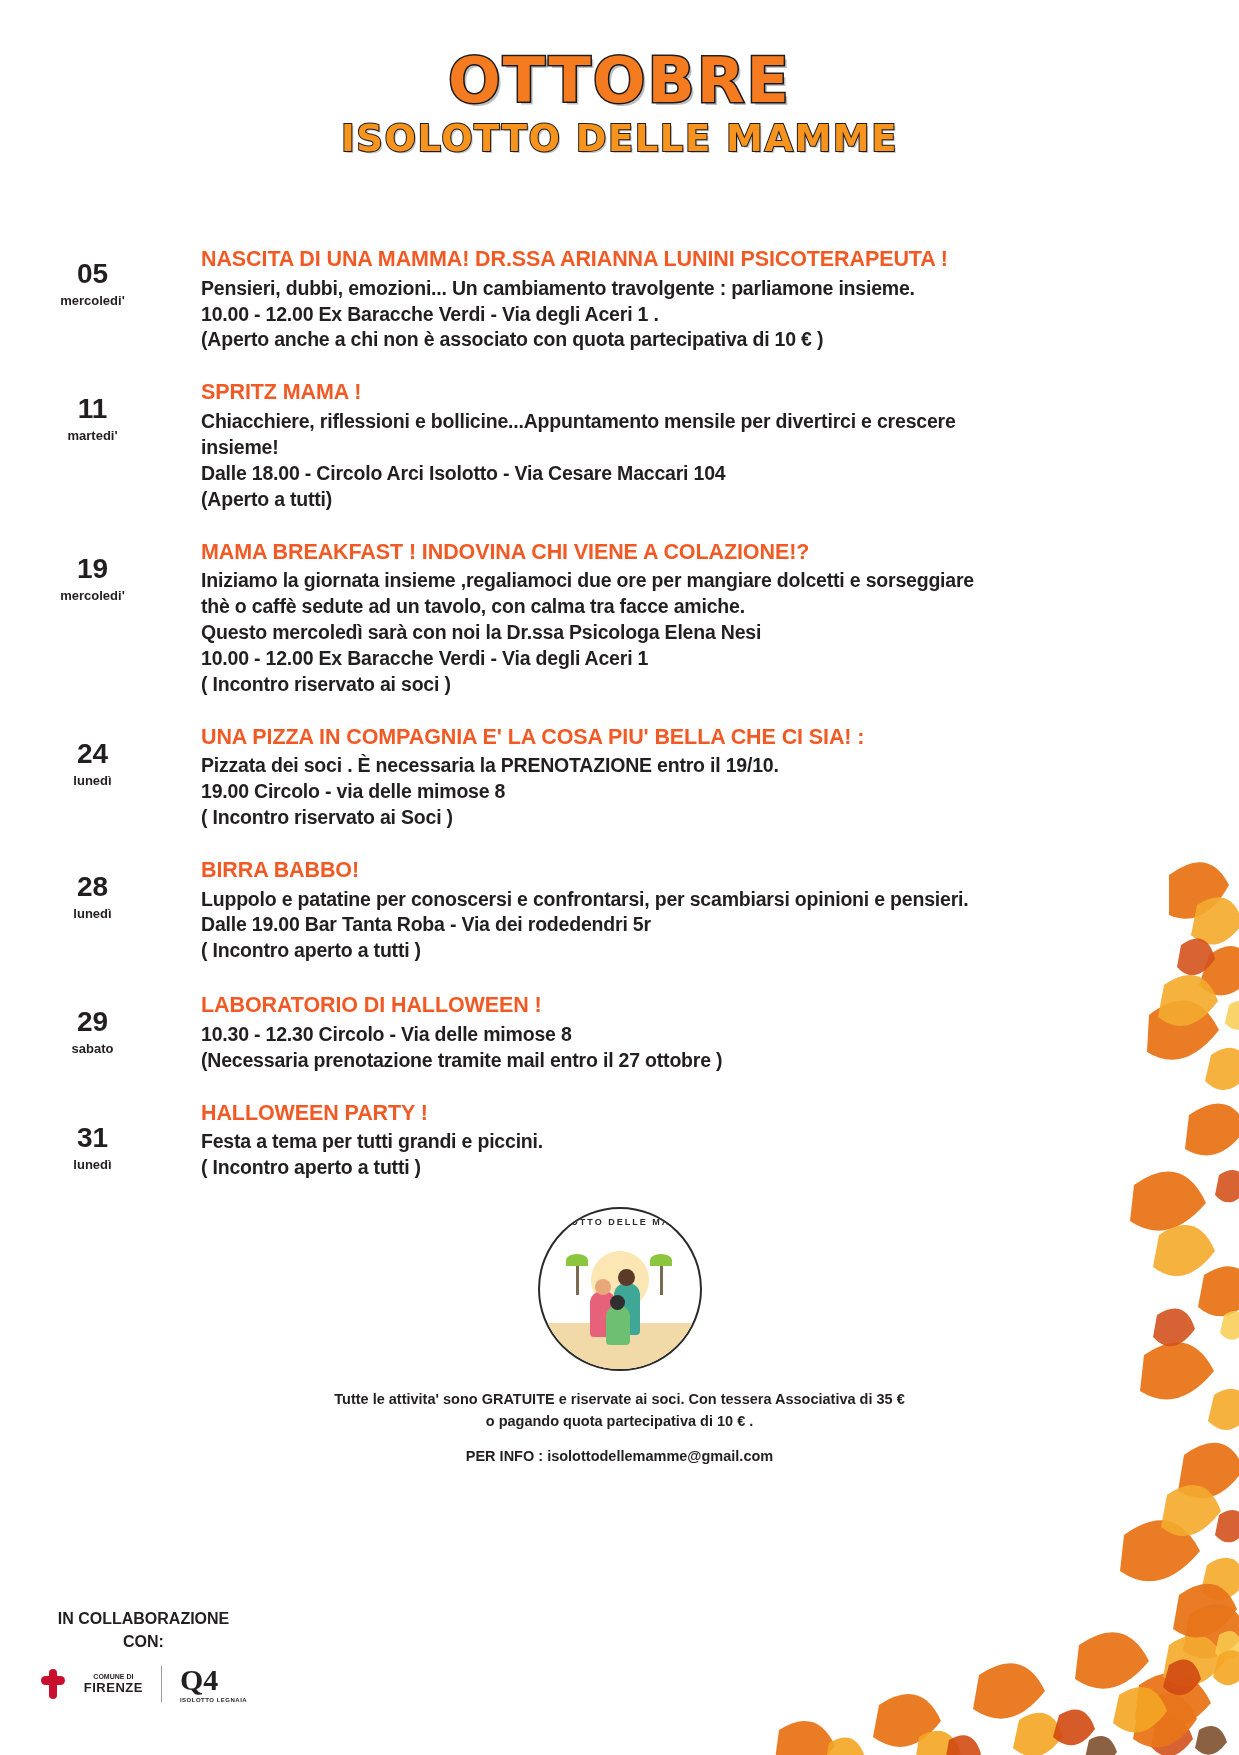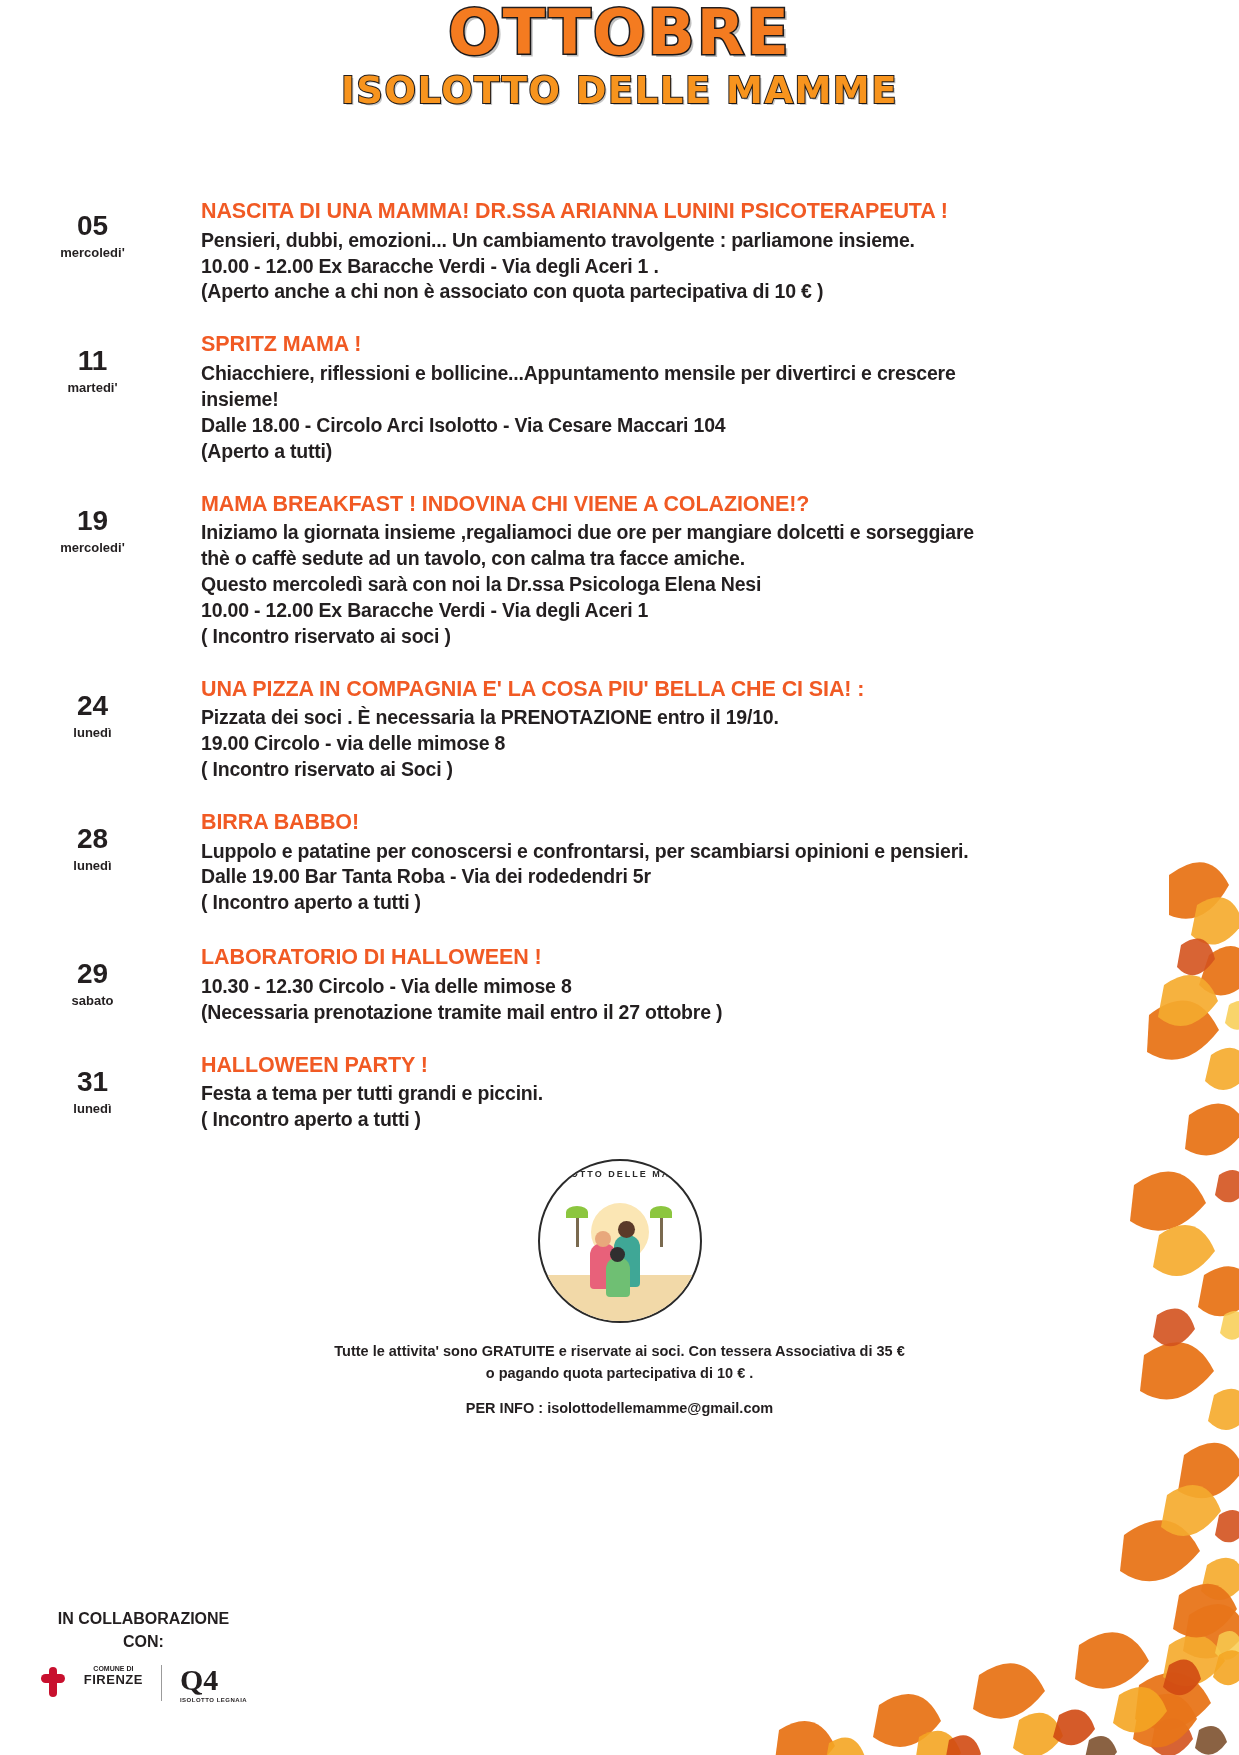--- a/index.html
+++ b/index.html
@@ -12,20 +12,21 @@
     background: #ffffff;
     font-family: "Liberation Sans", sans-serif;
     color: #231f20;
     position: relative;
     overflow: hidden;
   }
 
   
   .header {
     text-align: center;
+    padding-top: 48px;
   }
   .title-main {
     font-family: "DejaVu Sans", sans-serif;
     font-size: 62px;
     font-weight: bold;
     letter-spacing: 2px;
     color: #F47B20;
     -webkit-text-stroke: 3px #231f20;
     paint-order: stroke fill;
     text-shadow: 3px 3px 0 rgba(0,0,0,0.25);
@@ -96,21 +97,21 @@
     letter-spacing: -0.2px;
   }
 
   
   .event.e1 .date-col { padding-top: 14px; }
   .event.e2 { margin-top: 24px; }
   .event.e3 { margin-top: 22px; }
   .event.e4 { margin-top: 24px; }
   .event.e5 { margin-top: 22px; }
   .event.e6 { margin-top: 28px; }
-  .event.e7 { margin-top: 22px; }
+  .event.e7 { margin-top: 22px; align-items: center; }
 
   
   .logo-wrap {
     text-align: center;
     margin-top: 18px;
     position: relative;
     z-index: 3;
   }
   .logo-circle {
     width: 160px;
@@ -199,20 +200,21 @@
   }
   .collab-title {
     font-size: 16px;
     font-weight: bold;
     color: #231f20;
     text-align: center;
     line-height: 1.45;
   }
   .collab-logos {
     display: flex;
+    align-items: center;
     justify-content: center;
     margin-top: 12px;
     gap: 18px;
   }
   .giglio {
     width: 26px; height: 34px;
     position: relative;
   }
   .giglio:before {
     content: "";

